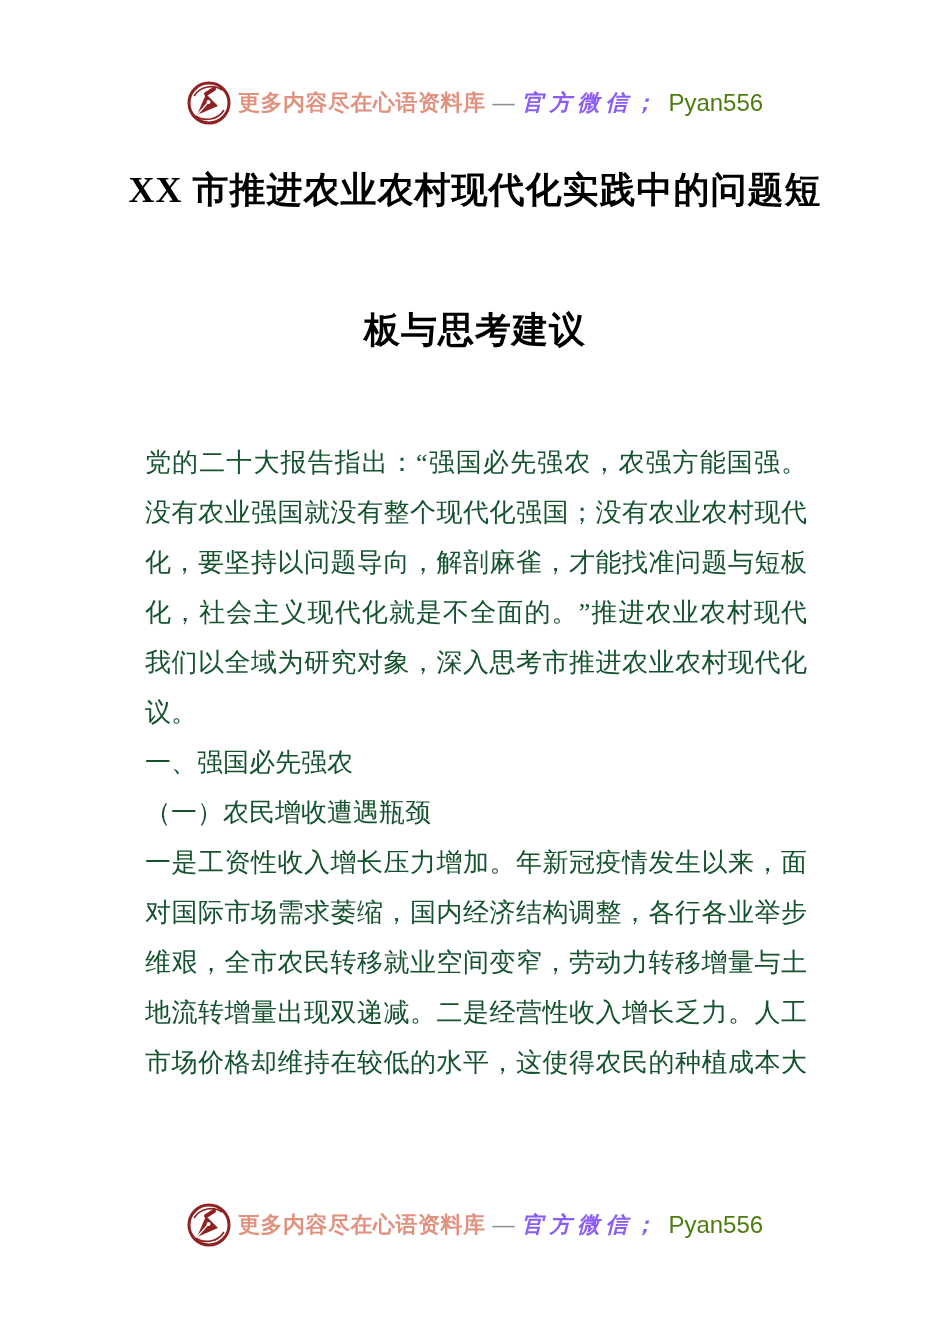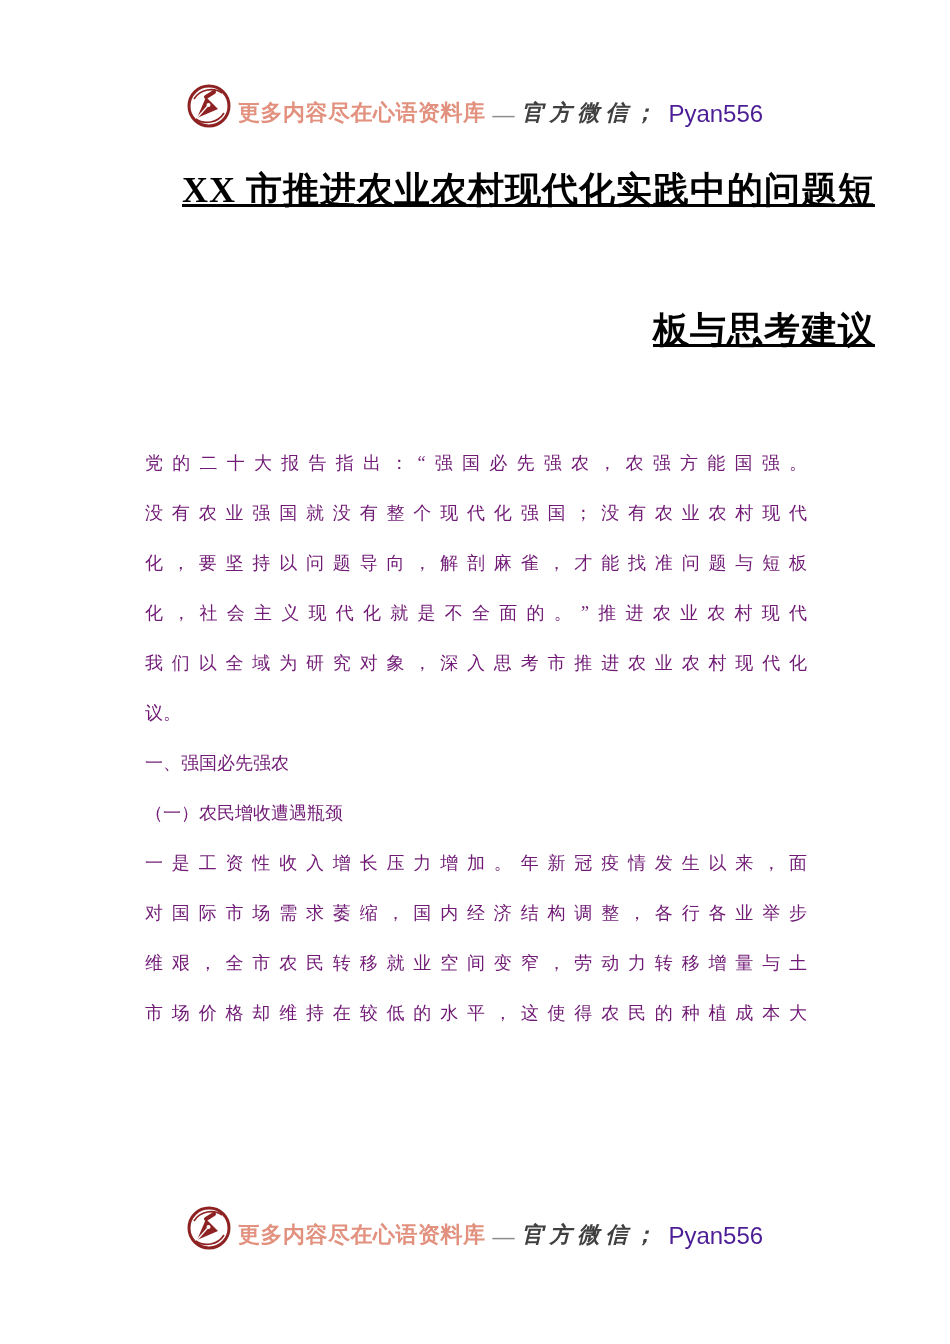--- a/index.html
+++ b/index.html
@@ -7,57 +7,56 @@
     position:relative;
     width:950px; height:1344px;
     background:#ffffff;
     overflow:hidden;
     font-family:"Liberation Serif","DejaVu Serif",serif;
   }
 
   
   .watermark {
     position:absolute; left:0; right:0;
-    display:flex; justify-content:center; align-items:flex-end;
+    display:flex; justify-content:center; align-items:center;
     gap:7px; height:50px;
     white-space:nowrap;
   }
   .watermark.header { top:78px; }
   .watermark.footer { top:1200px; }
   .wm-logo { width:44px; height:44px; flex:0 0 auto; display:block; }
   .wm-brand {
     font-size:22px; font-weight:bold; color:#E2917F;
     letter-spacing:0.5px;
   }
   .wm-dash { font-size:22px; color:#8E8E8E; font-weight:bold; }
   .wm-label {
-    font-size:22px; color:#404040;
+    font-size:22px; color:#8b5cf6;
     font-style:italic; letter-spacing:6px; font-weight:bold;
   }
   .wm-id {
     font-family:"Liberation Sans","DejaVu Sans",sans-serif;
-    font-size:24px; color:#4c1d95;
+    font-size:24px; color:#4d7c0f;
   }
 
   
   .doc-title {
     position:absolute; left:75px; width:800px;
-    text-align:right;
+    text-align:center;
     font-size:36px; font-weight:bold; color:#000000;
     letter-spacing:1px;
     margin:0;
-    text-decoration:underline;
   }
   .doc-title.l1 { top:166px; }
   .doc-title.l2 { top:306px; }
 
   
   .doc-body {
     position:absolute; top:438px; left:145px; width:662px;
-    font-size:18px; color:#701a75;
+    font-size:26px; color:#14532d;
   }
   .line {
     height:50px; line-height:50px;
     white-space:nowrap;
   }
   .line.j {
     white-space:normal;
     text-align:justify;
     text-align-last:justify;
     text-justify:inter-character;
@@ -92,20 +91,21 @@
     <div class="line j">没有农业强国就没有整个现代化强国；没有农业农村现代</div>
     <div class="line j">化，要坚持以问题导向，解剖麻雀，才能找准问题与短板</div>
     <div class="line j">化，社会主义现代化就是不全面的。”推进农业农村现代</div>
     <div class="line j">我们以全域为研究对象，深入思考市推进农业农村现代化</div>
     <div class="line">议。</div>
     <div class="line">一、强国必先强农</div>
     <div class="line">（一）农民增收遭遇瓶颈</div>
     <div class="line j">一是工资性收入增长压力增加。年新冠疫情发生以来，面</div>
     <div class="line j">对国际市场需求萎缩，国内经济结构调整，各行各业举步</div>
     <div class="line j">维艰，全市农民转移就业空间变窄，劳动力转移增量与土</div>
+    <div class="line j">地流转增量出现双递减。二是经营性收入增长乏力。人工</div>
     <div class="line j">市场价格却维持在较低的水平，这使得农民的种植成本大</div>
   </div>
 
   <div class="watermark footer">
     <svg class="wm-logo" viewBox="0 0 44 44">
       <circle cx="22" cy="22" r="20" fill="#ffffff" stroke="#8E2222" stroke-width="3"></circle>
       <path d="M7 15 C13 5, 27 3, 35 9" stroke="#8E2222" stroke-width="1.6" fill="none"></path>
       <path d="M37 29 C31 39, 17 41, 9 35" stroke="#8E2222" stroke-width="1.6" fill="none"></path>
       <path d="M10 34 L19 13 L31 25 Z" fill="#8E2222"></path>
       <path d="M19 13 L27 8" stroke="#8E2222" stroke-width="4" stroke-linecap="round"></path>

